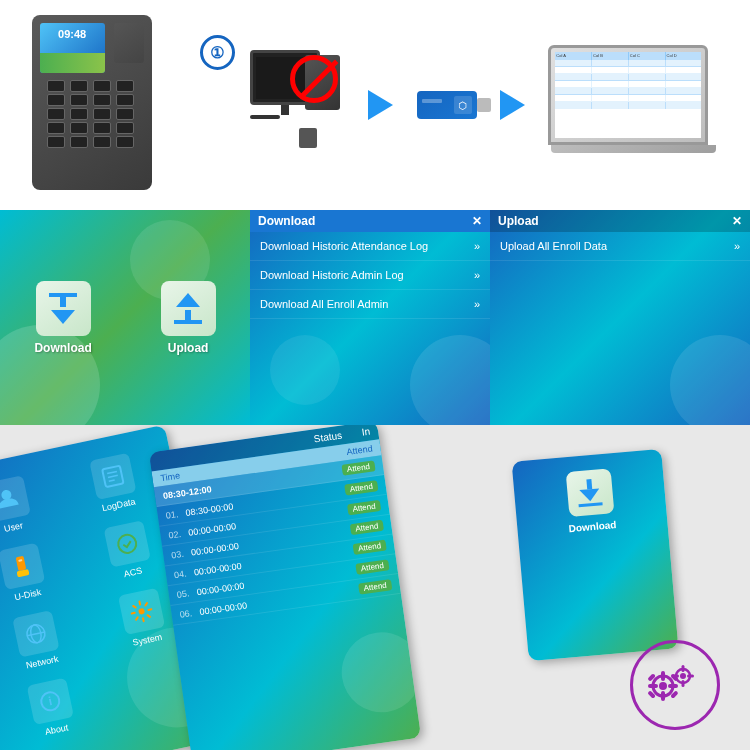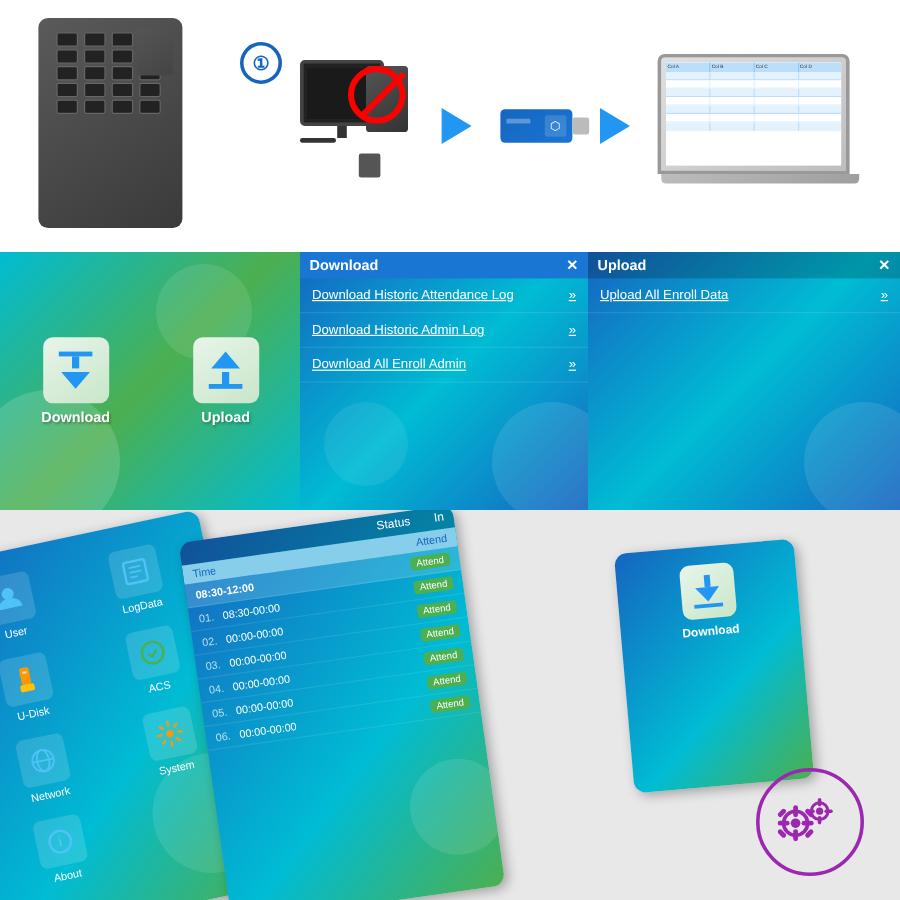--- a/index.html
+++ b/index.html
@@ -414,21 +414,20 @@
       color: #fff;
       font-size: 11px;
       padding: 8px 10px;
       border-bottom: 1px solid rgba(255,255,255,0.1);
       display: flex;
       justify-content: space-between;
       align-items: center;
       cursor: pointer;
       z-index: 1;
       position: relative;
-      text-decoration: underline;
     }
 
     .menu-chevron {
       color: #fff;
       font-size: 11px;
     }
 
     
     .upload-panel {
       width: 260px;
@@ -645,20 +644,24 @@
     }
   </style>
 </head>
 <body>
 
 <div class="top-section">
 
   <div class="device-img">
     <div class="device-body">
       <div style="display:flex; gap:5px; width:100%;">
+        <div class="device-screen">
+          <div class="device-screen-time">09:48</div>
+          <div class="device-screen-green"></div>
+        </div>
         <div class="device-fingerprint"></div>
       </div>
       <div class="keypad">
         <div class="key"></div>
           <div class="key"></div>
           <div class="key"></div>
           <div class="key"></div>
         <div class="key"></div>
           <div class="key"></div>
           <div class="key"></div>

